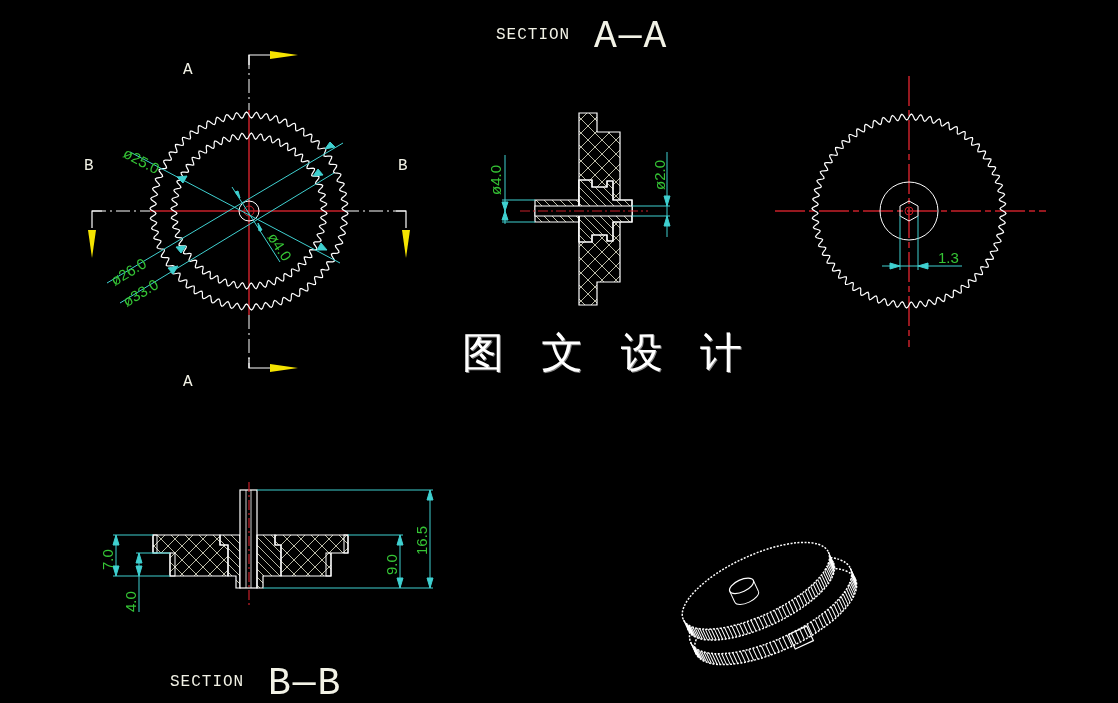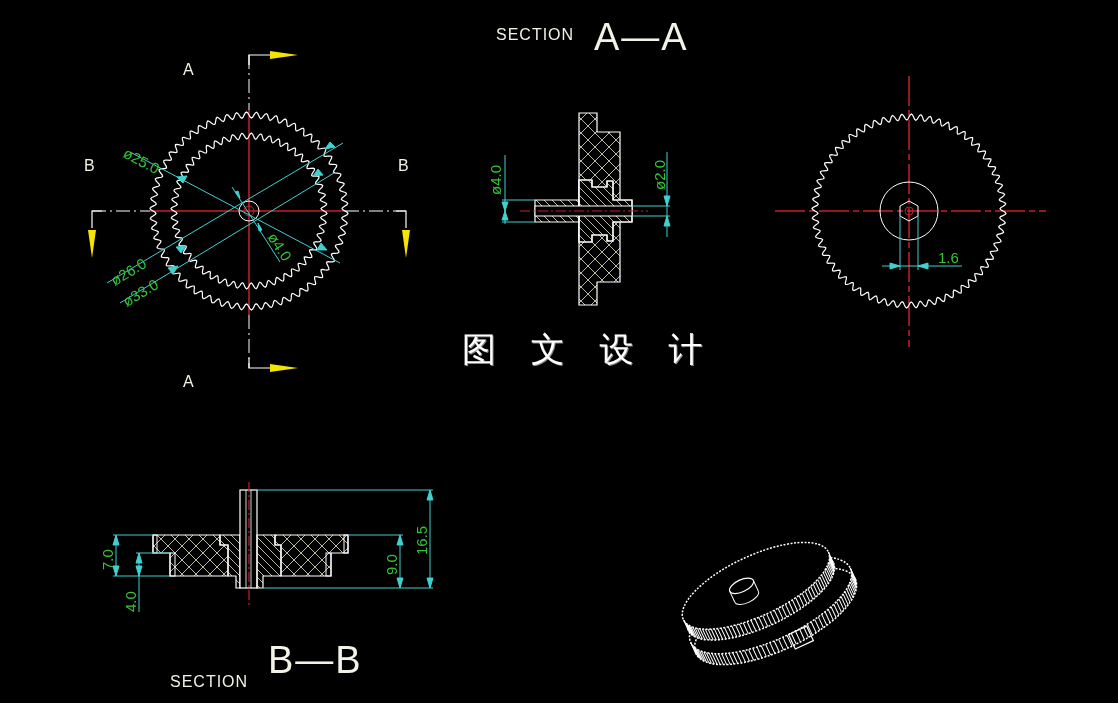--- a/index.html
+++ b/index.html
@@ -1,23 +1,23 @@
 <!DOCTYPE html>
 <html><head>
 <meta charset="utf-8">
 <style>
   html,body{margin:0;padding:0;background:#000;}
   body{width:1118px;height:703px;overflow:hidden;position:relative;font-family:"DejaVu Sans",sans-serif;}
   svg{position:absolute;left:0;top:0;}
-  .lbl{position:absolute;color:#f2f2e6;font-family:Liberation Sans, sans-serif;white-space:nowrap;line-height:1;}
+  .lbl{position:absolute;color:#f2f2e6;font-family:Liberation Mono, monospace;white-space:nowrap;line-height:1;}
   .sec-small{font-size:16px;letter-spacing:1px;}
   .sec-big{font-size:38px;letter-spacing:2px;font-weight:normal;}
   .cut{font-size:16px;}
   .dim{position:absolute;color:#35c535;font-family:"Liberation Sans",sans-serif;font-size:15px;line-height:1;white-space:nowrap;}
-  .watermark{position:absolute;left:462px;top:332px;color:#fff;font-family:"DejaVu Serif",serif;font-size:34px;letter-spacing:12px;line-height:1;text-shadow:1px 1px 0 #888;}
+  .watermark{position:absolute;left:462px;top:332px;color:#fff;font-family:"DejaVu Serif",serif;font-size:42px;letter-spacing:12px;line-height:1;text-shadow:1px 1px 0 #888;}
 </style>
 </head>
 <body>
 
 <svg width="1118" height="703" viewBox="0 0 1118 703">
   <defs>
     <pattern id="xhatch" width="14" height="14" patternUnits="userSpaceOnUse">
       <path d="M0 0 L14 14 M14 0 L0 14" stroke="#e8e8d0" stroke-width="0.8"></path>
     </pattern>
     <pattern id="lhatch" width="8" height="8" patternUnits="userSpaceOnUse">
@@ -174,23 +174,23 @@
 <div class="lbl cut" style="left:398px;top:158px;">B</div>
 
 <div class="dim" style="left:128px;top:145px;transform:rotate(28deg);transform-origin:left top;">ø25.0</div>
 <div class="dim" style="left:108px;top:275px;transform:rotate(-31deg);transform-origin:left top;">ø26.0</div>
 <div class="dim" style="left:120px;top:296px;transform:rotate(-31deg);transform-origin:left top;">ø33.0</div>
 <div class="dim" style="left:278px;top:230px;transform:rotate(57deg);transform-origin:left top;">ø4.0</div>
 
 <div class="dim" style="left:488px;top:195px;transform:rotate(-90deg);transform-origin:left top;">ø4.0</div>
 <div class="dim" style="left:652px;top:190px;transform:rotate(-90deg);transform-origin:left top;">ø2.0</div>
 
-<div class="dim" style="left:938px;top:250px;">1.6</div>
+<div class="dim" style="left:938px;top:250px;">1.3</div>
 
 <div class="dim" style="left:100px;top:570px;transform:rotate(-90deg);transform-origin:left top;">7.0</div>
 <div class="dim" style="left:123px;top:612px;transform:rotate(-90deg);transform-origin:left top;">4.0</div>
 <div class="dim" style="left:384px;top:575px;transform:rotate(-90deg);transform-origin:left top;">9.0</div>
 <div class="dim" style="left:414px;top:555px;transform:rotate(-90deg);transform-origin:left top;">16.5</div>
 
 <div class="lbl sec-small" style="left:170px;top:674px;">SECTION</div>
-<div class="lbl sec-big" style="left:268px;top:641px;">B—B</div>
+<div class="lbl sec-big" style="left:268px;top:665px;">B—B</div>
 
 <div class="watermark">图 文 设 计</div>
 
 </body></html>

